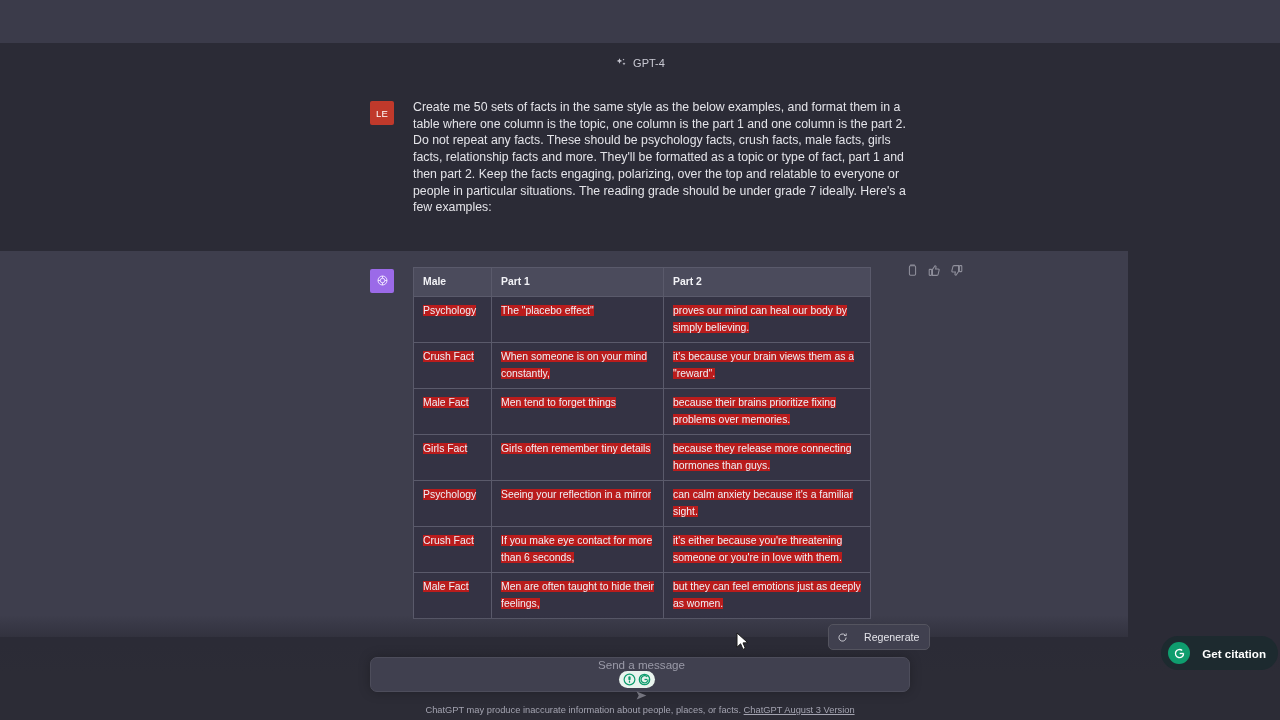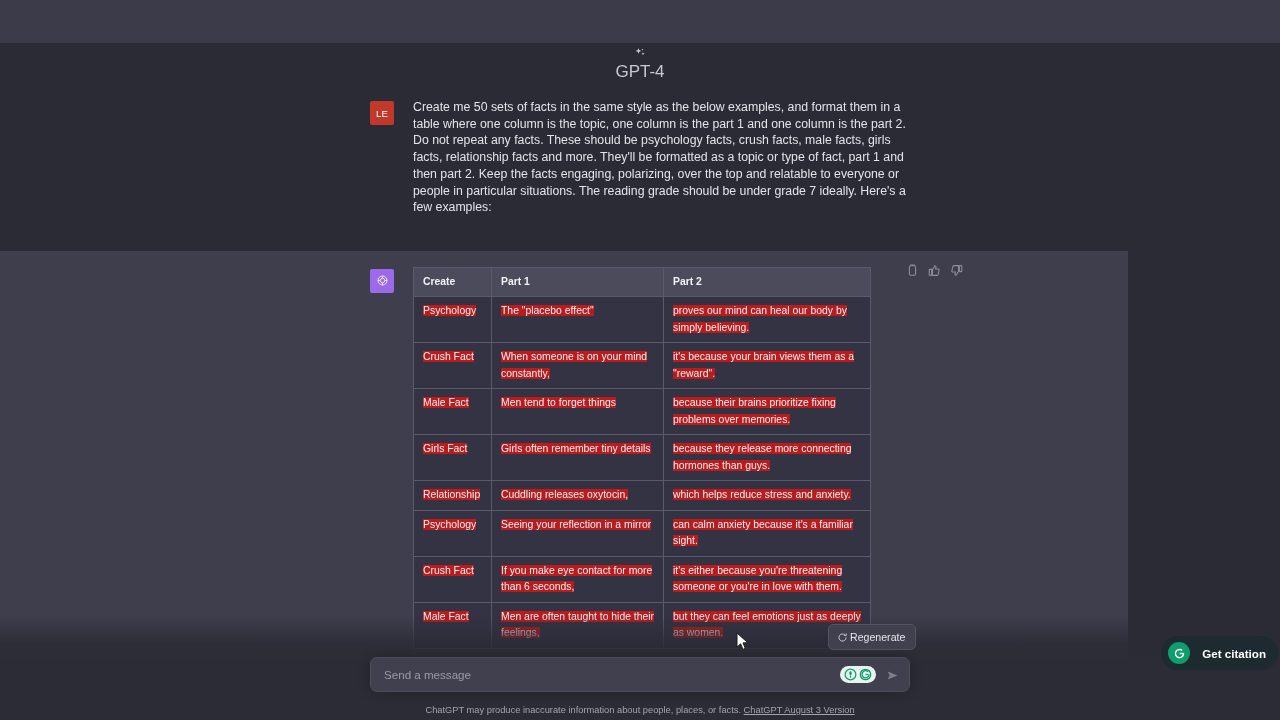--- a/index.html
+++ b/index.html
@@ -34,23 +34,22 @@
     height: 40px;
     background: #2b2b36;
     display: flex;
     align-items: center;
     justify-content: center;
   }
   .model-pill {
     display: flex;
     align-items: center;
     gap: 6px;
-    font-size: 17px;
+    font-size: 11px;
     color: #c8c8d2;
-    flex-direction: column;
   }
   .sparkle-icon {
     width: 12px; height: 12px;
     display: block;
   }
 
   
   .conversation {
     position: absolute;
     top: 83px; left: 0;
@@ -150,21 +149,21 @@
 
   
   .sel { background: #b91c1c; color: #eef1f7; }
 
   
   .regen-btn {
     position: absolute;
     left: 828px; top: 624px;
     display: flex;
     align-items: center;
-    gap: 2px;
+    gap: 16px;
     background: #40404f;
     border: 1px solid #54545f;
     border-radius: 5px;
     padding: 6px 10px 6px 8px;
     font-size: 10.6px;
     color: #e4e4ea;
     cursor: pointer;
     z-index: 14;
   }
   .regen-btn svg { width: 11px; height: 11px; display: block; opacity: .85; }
@@ -195,20 +194,21 @@
   .composer {
     width: 540px;
     height: 35px;
     background: #40404f;
     border: 1px solid #4d4d5b;
     border-radius: 7px;
     display: flex;
     align-items: center;
     padding: 0 10px 0 13px;
     box-shadow: 0 0 12px rgba(0,0,0,.25);
+    flex-direction: column;
   }
   .composer .placeholder {
     flex: 1 1 auto;
     font-size: 11.6px;
     color: #9a9aa8;
   }
   .green-pill {
     display: flex;
     align-items: center;
     gap: 2px;
@@ -340,21 +340,21 @@
         </div>
 
         <table class="facts">
           <colgroup>
             <col class="c-topic">
               <col class="c-p1">
               <col class="c-p2">
           </colgroup>
           <thead>
             <tr>
-              <th>Create</th>
+              <th>Male</th>
               <th>Part 1</th>
               <th>Part 2</th>
             </tr>
           </thead>
           <tbody>
               <tr>
                 <td><span class="sel">Psychology</span></td>
                 <td><span class="sel">The "placebo effect"</span></td>
                 <td><span class="sel">proves our mind can heal our body by simply believing.</span></td>
               </tr>
@@ -365,25 +365,20 @@
               </tr>
               <tr>
                 <td><span class="sel">Male Fact</span></td>
                 <td><span class="sel">Men tend to forget things</span></td>
                 <td><span class="sel">because their brains prioritize fixing problems over memories.</span></td>
               </tr>
               <tr>
                 <td><span class="sel">Girls Fact</span></td>
                 <td><span class="sel">Girls often remember tiny details</span></td>
                 <td><span class="sel">because they release more connecting hormones than guys.</span></td>
-              </tr>
-              <tr>
-                <td><span class="sel">Relationship</span></td>
-                <td><span class="sel">Cuddling releases oxytocin,</span></td>
-                <td><span class="sel">which helps reduce stress and anxiety.</span></td>
               </tr>
               <tr>
                 <td><span class="sel">Psychology</span></td>
                 <td><span class="sel">Seeing your reflection in a mirror</span></td>
                 <td><span class="sel">can calm anxiety because it's a familiar sight.</span></td>
               </tr>
               <tr>
                 <td><span class="sel">Crush Fact</span></td>
                 <td><span class="sel">If you make eye contact for more than 6 seconds,</span></td>
                 <td><span class="sel">it's either because you're threatening someone or you're in love with them.</span></td>

